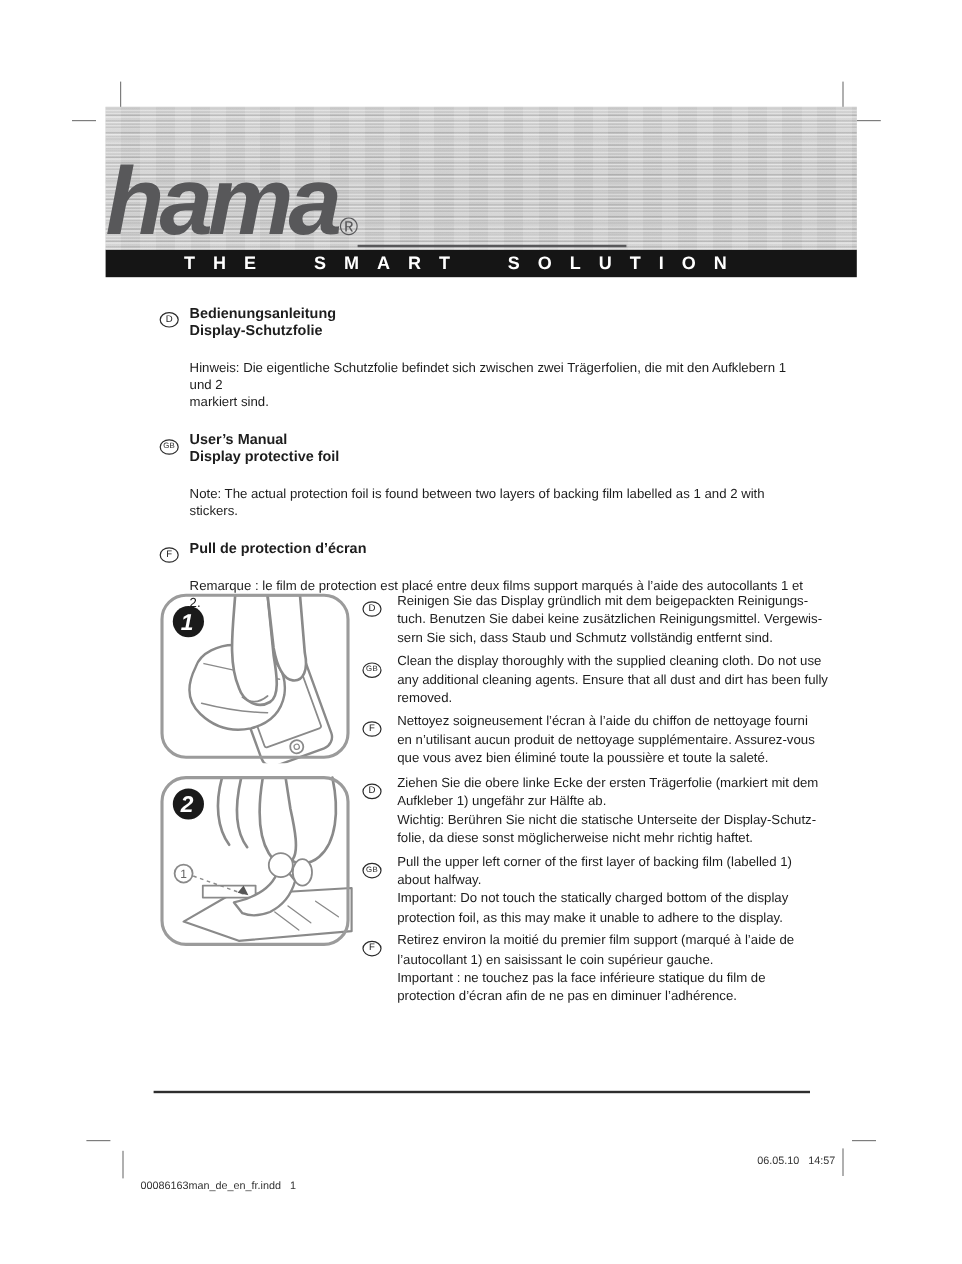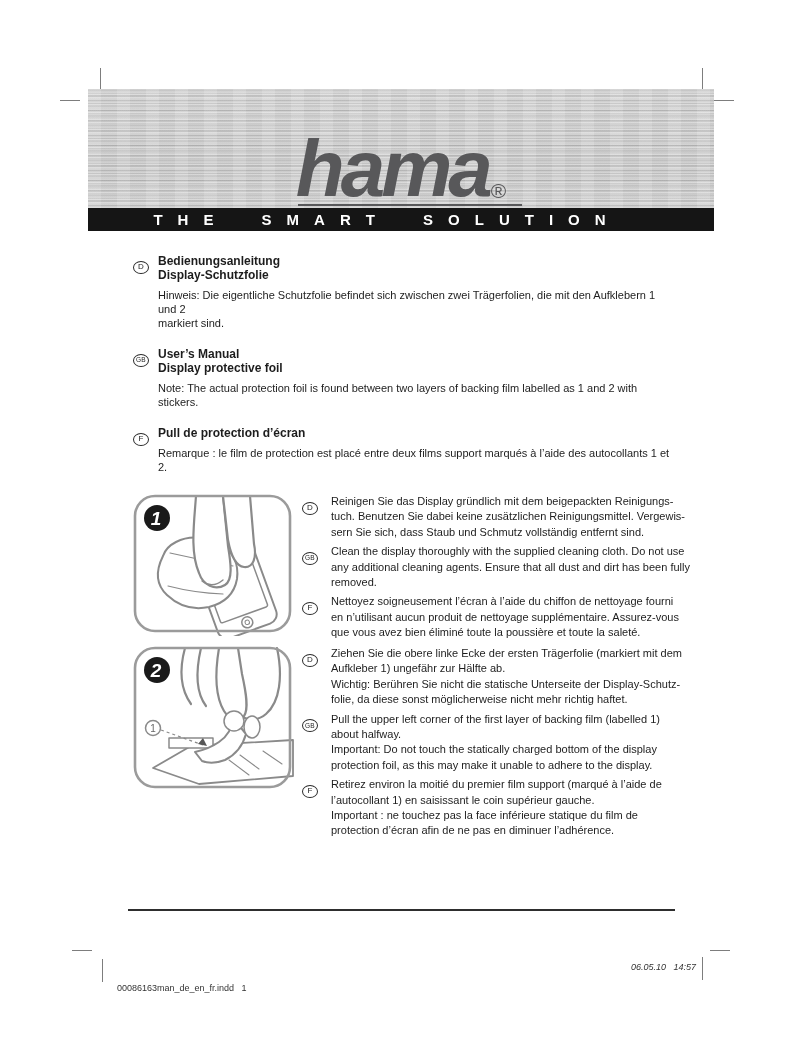--- a/index.html
+++ b/index.html
@@ -13,21 +13,21 @@
   
   .band { position:absolute; left:88px; top:89px; width:626px; }
   .metal {
     position:relative; height:119px;
     background-image:
       repeating-linear-gradient(180deg, rgba(255,255,255,0.55) 0px, rgba(255,255,255,0) 1px, rgba(0,0,0,0.08) 2px, rgba(255,255,255,0.38) 3px, rgba(0,0,0,0) 5px),
       repeating-linear-gradient(180deg, rgba(110,110,110,0.22) 0px, rgba(255,255,255,0.30) 2px, rgba(150,150,150,0.18) 4px, rgba(235,235,235,0.40) 6px, rgba(120,120,120,0.14) 7px),
       repeating-linear-gradient(90deg, rgba(255,255,255,0.07) 0px 13px, rgba(0,0,0,0.045) 13px 29px),
       linear-gradient(180deg, #d0d0d0, #c5c5c5 60%, #cbcbcb);
   }
-  .logo { position:absolute; left:0; right:0; bottom:2px; text-align:center; }
+  .logo { position:absolute; left:0; right:0; bottom:2px; text-align:left; }
   .logo-row { display:inline-flex; align-items:flex-end; }
   .logo-text {
     font-size:80px; line-height:0.72; font-weight:bold; font-style:italic;
     letter-spacing:-4px; color:#58585a;
   }
   .logo-reg { font-size:21px; line-height:1; color:#58585a; margin-left:2px; transform:translateY(3px); }
   .logo-underline { height:2px; background:#58585a; width:224px; margin:4px auto 0; transform:translateX(9px); }
   .tagline-bar { height:23px; background:#151515; display:flex; align-items:center; justify-content:center; }
   .tagline {
     color:#ffffff; font-weight:bold; font-size:15px; letter-spacing:15px; word-spacing:14px;
@@ -41,36 +41,36 @@
     border:1.2px solid #2a2a2a; border-radius:50%;
     display:inline-flex; align-items:center; justify-content:center;
     font-size:8px; line-height:1; color:#1d1d1d; background:#fff;
   }
   .badge.wide { font-size:6.5px; letter-spacing:0.2px; }
 
   
   .sections { position:absolute; left:133px; top:254px; width:540px; }
   .lang-section { display:flex; margin-bottom:17px; }
   .sec-title { font-weight:bold; font-size:12px; line-height:14px; }
-  .sec-note  { font-size:11px; line-height:14px; margin-top:6px; white-space:pre-line; }
+  .sec-note  { font-size:11px; line-height:14px; margin-top:18px; white-space:pre-line; }
 
   
   .step-row { position:absolute; left:133px; display:flex; align-items:flex-start; }
   .step-row.one { top:494px; }
   .step-row.two { top:646px; }
   .illus { flex:none; width:162px; }
   .instructions { margin-left:7px; width:388px; }
   .instr { display:flex; margin-bottom:4px; }
   .instr .badge-col { width:29px; padding-top:2px; }
   .instr-text { font-size:11px; line-height:15.4px; white-space:pre-line; }
 
   
   .rule { position:absolute; left:128px; top:909px; width:547px; height:2px; background:#2e2e2e; }
   .footer-left  { position:absolute; left:117px; top:962px; font-size:9px; color:#333; white-space:pre;margin-top:21px; }
-  .footer-right { position:absolute; right:106px; top:962px; font-size:9px; color:#333; white-space:pre;font-style:italic; }
+  .footer-right { position:absolute; right:106px; top:962px; font-size:9px; color:#333; white-space:pre; }
 </style>
 </head>
 <body>
 
 <div class="page">
 
   <div class="crop" style="left:100px; top:68px;  width:1px;  height:22px;"></div>
   <div class="crop" style="left:60px;  top:100px; width:20px; height:1px;"></div>
   <div class="crop" style="left:702px; top:68px;  width:1px;  height:22px;"></div>
   <div class="crop" style="left:714px; top:100px; width:20px; height:1px;"></div>

